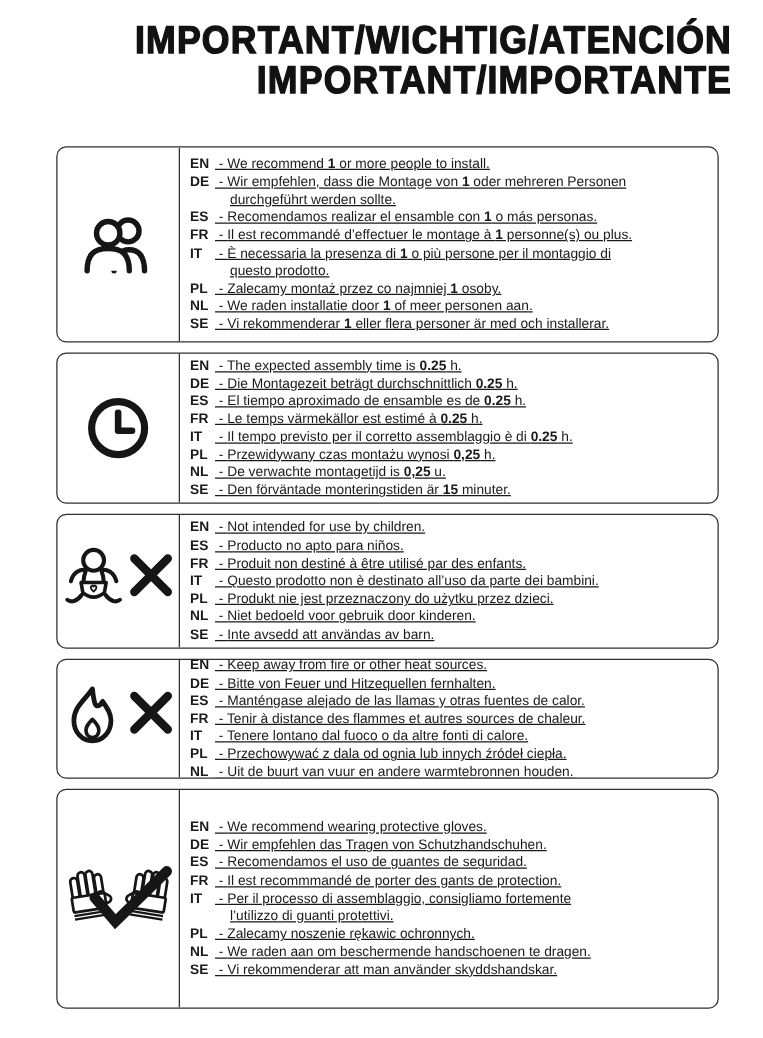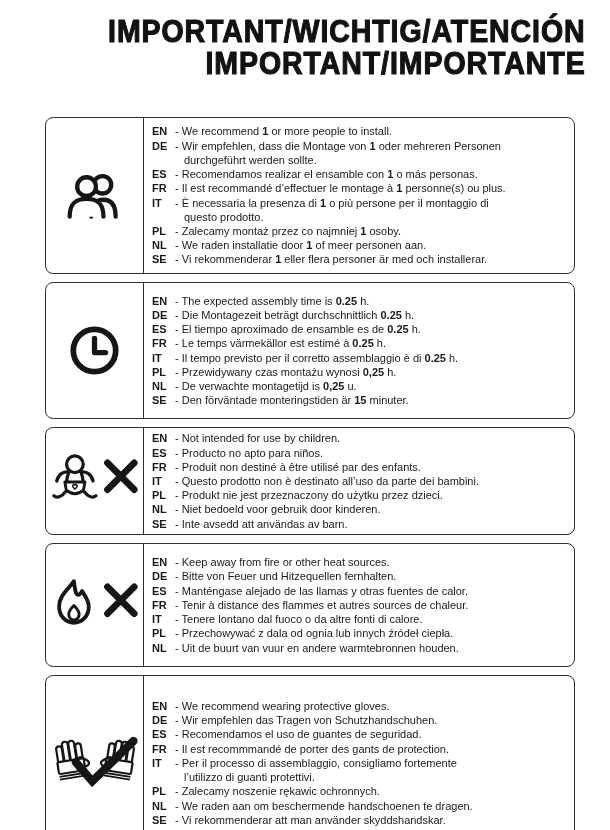--- a/index.html
+++ b/index.html
@@ -12,30 +12,30 @@
   .title-line{
     font-weight:bold;font-size:31px;line-height:31.5px;color:#121212;
     letter-spacing:1px;transform:scaleX(0.92);transform-origin:50% 50%;
     -webkit-text-stroke:1.1px #121212;white-space:nowrap;
   }
   .sections{position:absolute;left:45px;top:117px;width:530px;}
   .box{
     box-sizing:border-box;border:1.6px solid #2f2f2f;border-radius:8px;
     display:flex;margin-bottom:8px;background:#fff;overflow:hidden;
   }
-  .h1{height:157px}.h2{height:137px}.h3{height:108px}.h4{height:124px}.h5{height:176px}
+  .h1{height:157px}.h2{height:121px}.h3{height:108px}.h4{height:96px}.h5{height:176px}
   .icon-cell{
     width:97px;flex-shrink:0;border-right:1.6px solid #2f2f2f;
     display:flex;align-items:center;justify-content:center;
   }
   .rows{
     flex:1;display:flex;flex-direction:column;justify-content:center;
     padding:4px 8px 4px 16px;font-size:11px;line-height:14.2px;
   }
-  .line{padding-left:24px;text-indent:-32px;white-space:pre-wrap;}
+  .line{padding-left:24px;text-indent:-32px;white-space:pre-wrap;text-decoration:underline;}
   .lang{display:inline-block;min-width:20px;text-indent:0;font-weight:bold;}
   .line b{font-weight:bold;}
   svg{display:block;}
 </style>
 </head>
 <body>
 
 <div class="title-wrap">
   <div class="title-line">IMPORTANT/WICHTIG/ATENCIÓN</div>
   <div class="title-line">IMPORTANT/IMPORTANTE</div>

